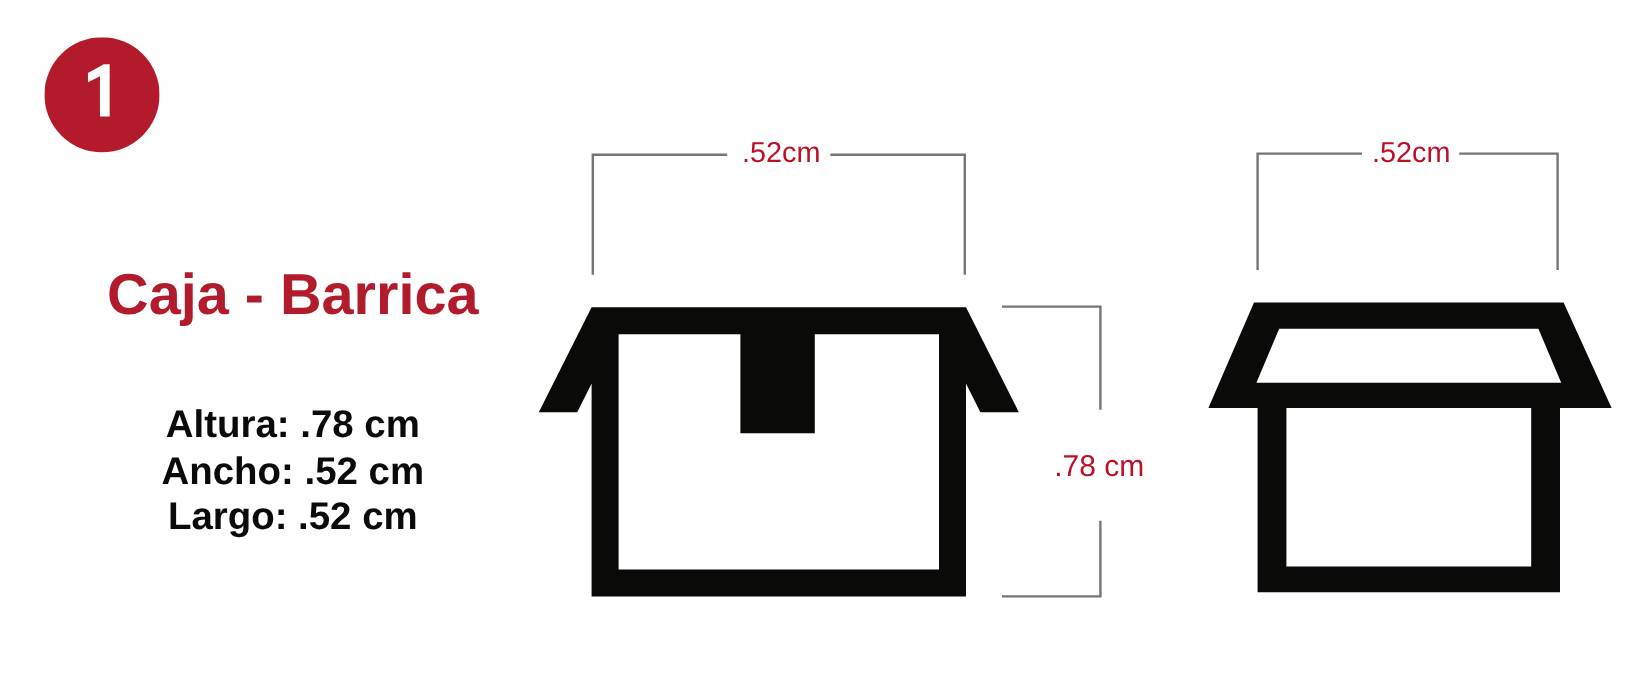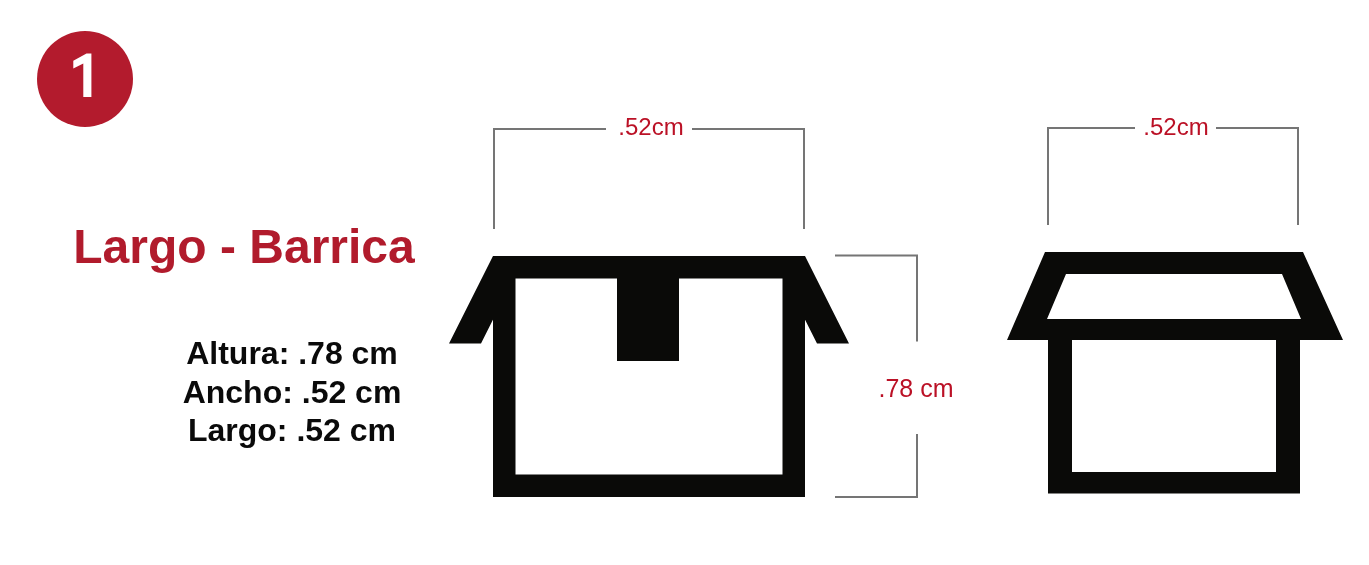--- a/index.html
+++ b/index.html
@@ -1,34 +1,34 @@
 <!DOCTYPE html>
 <html><head>
 <meta charset="utf-8">
 <style>
   html,body{margin:0;padding:0;background:#ffffff;}
   body{width:1369px;height:565px;position:relative;overflow:hidden;
        font-family:"Liberation Sans",sans-serif;}
   .title{position:absolute;left:0px;top:219px;width:488px;text-align:center;
          color:#b11b2c;font-weight:bold;font-size:48px;line-height:56px;}
   .specs{position:absolute;left:0px;top:334px;width:488px;text-align:center;
-         color:#0a0a0a;font-weight:bold;font-size:32px;line-height:38.7px;padding-left:48px;}
+         color:#0a0a0a;font-weight:bold;font-size:32px;line-height:38.7px;}
   svg{position:absolute;left:0;top:0;}
   .dim{fill:#bb1126;font-size:24px;}
   .gl{stroke:#757575;stroke-width:2;fill:none;}
 </style>
 </head>
 <body>
 
 <svg style="position:absolute;left:37px;top:31px" width="96" height="96" viewBox="0 0 96 96">
     <circle cx="48" cy="48" r="48" fill="#b31b2d"></circle>
     <path fill="#ffffff" d="M54.4,22.5 L54.4,66 L46.3,66 L46.3,32.5 L36.3,37.5 L36.3,29.8 L49.5,22.5 Z"></path>
   </svg>
 
-<div class="title">Largo - Barrica</div>
+<div class="title">Caja - Barrica</div>
 
 <div class="specs">Altura: .78 cm<br>Ancho: .52 cm<br>Largo: .52 cm</div>
 <svg width="1369" height="565" viewBox="0 0 1369 565">
 
   <path fill="#0a0a08" fill-rule="nonzero" d="M493,256 H805 V497 H493 Z M515.5,278.5 V474.5 H782.5 V278.5 Z M617,256 H679 V361 H617 Z M493,256 L525,256 L481,343.5 H449 Z M805,256 L849,343.5 H817 L773,256 Z"></path>
 
   <g class="gl">
     <path d="M494,229 V129 H606"></path>
     <path d="M692,129 H804 V229"></path>
   </g>

